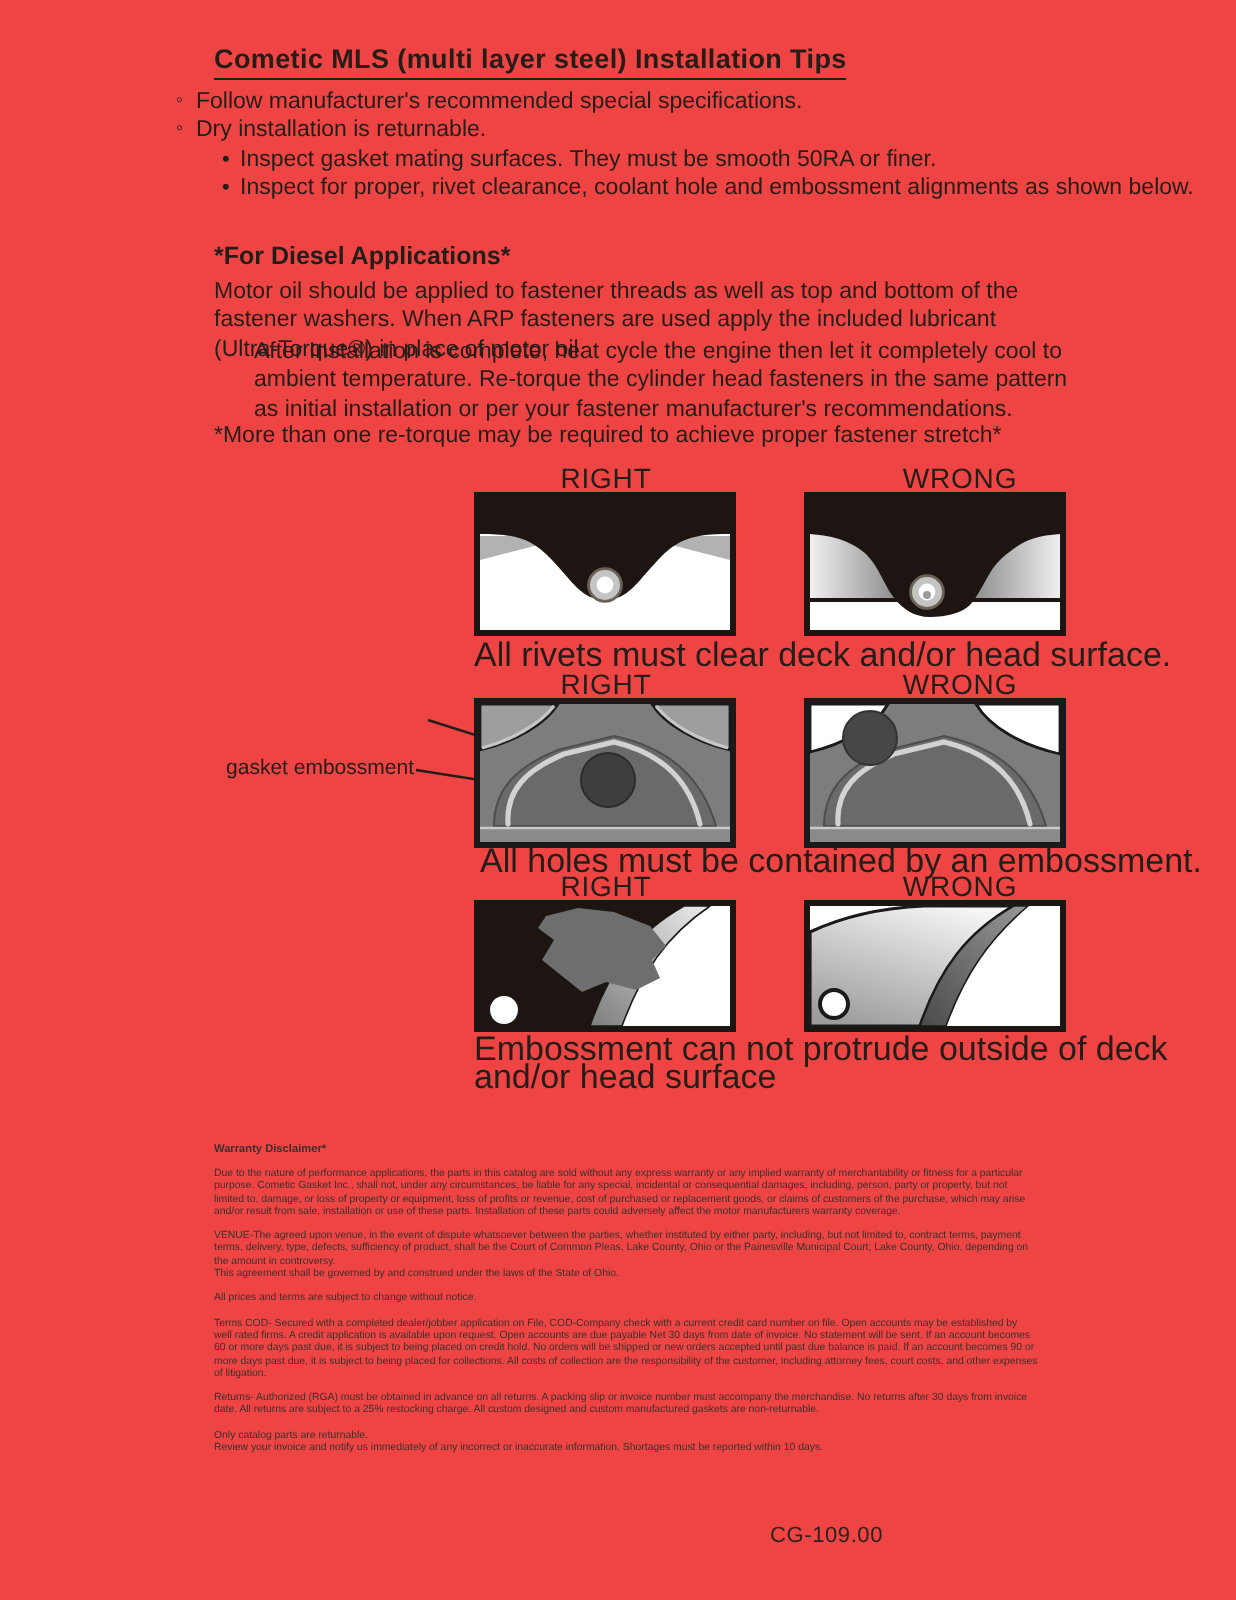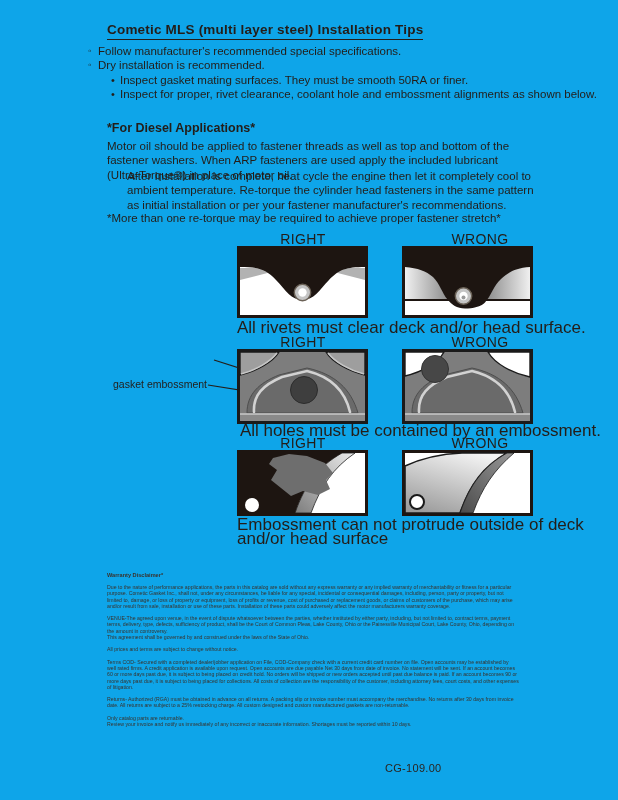--- a/index.html
+++ b/index.html
@@ -1,16 +1,16 @@
 <!DOCTYPE html>
 <html><head>
 <meta charset="utf-8">
 <style>
   html,body{margin:0;padding:0;background:#fff;}
-  .page{position:relative;width:618px;height:800px;background:#0ea5e9;overflow:hidden;
+  .page{position:relative;width:618px;height:800px;background:#ef4444;overflow:hidden;
         font-family:"Liberation Sans",sans-serif;color:#241d18;}
 
   .title{position:absolute;left:107px;top:22px;font-size:13.5px;font-weight:bold;
          letter-spacing:.2px;border-bottom:1.6px solid #241d18;padding-bottom:2px;white-space:nowrap;}
 
   .tips{position:absolute;left:88px;top:44px;width:470px;font-size:11.5px;line-height:14.4px;}
   .tip-row{white-space:nowrap;}
   .tip-row .b{display:inline-block;width:10px;font-size:10px;vertical-align:top;line-height:14.4px;}
   .tip-sub{padding-left:23px;}
   .tip-sub .b{width:9px;font-size:11px;}
@@ -47,21 +47,21 @@
 
 <div class="page">
 
   <div class="title">Cometic MLS (multi layer steel) Installation Tips</div>
 
   <div class="tips">
     <div class="tip-row">
       <span class="b">◦</span><span>Follow manufacturer's recommended special specifications.</span>
     </div>
     <div class="tip-row">
-      <span class="b">◦</span><span>Dry installation is recommended.</span>
+      <span class="b">◦</span><span>Dry installation is returnable.</span>
     </div>
     <div class="tip-row tip-sub">
       <span class="b">•</span><span>Inspect gasket mating surfaces.  They must be smooth 50RA or finer.</span>
     </div>
     <div class="tip-row tip-sub">
       <span class="b">•</span><span>Inspect for proper, rivet clearance, coolant hole and embossment alignments as shown below.</span>
     </div>
   </div>
 
   <div class="diesel-h">*For Diesel Applications*</div>

